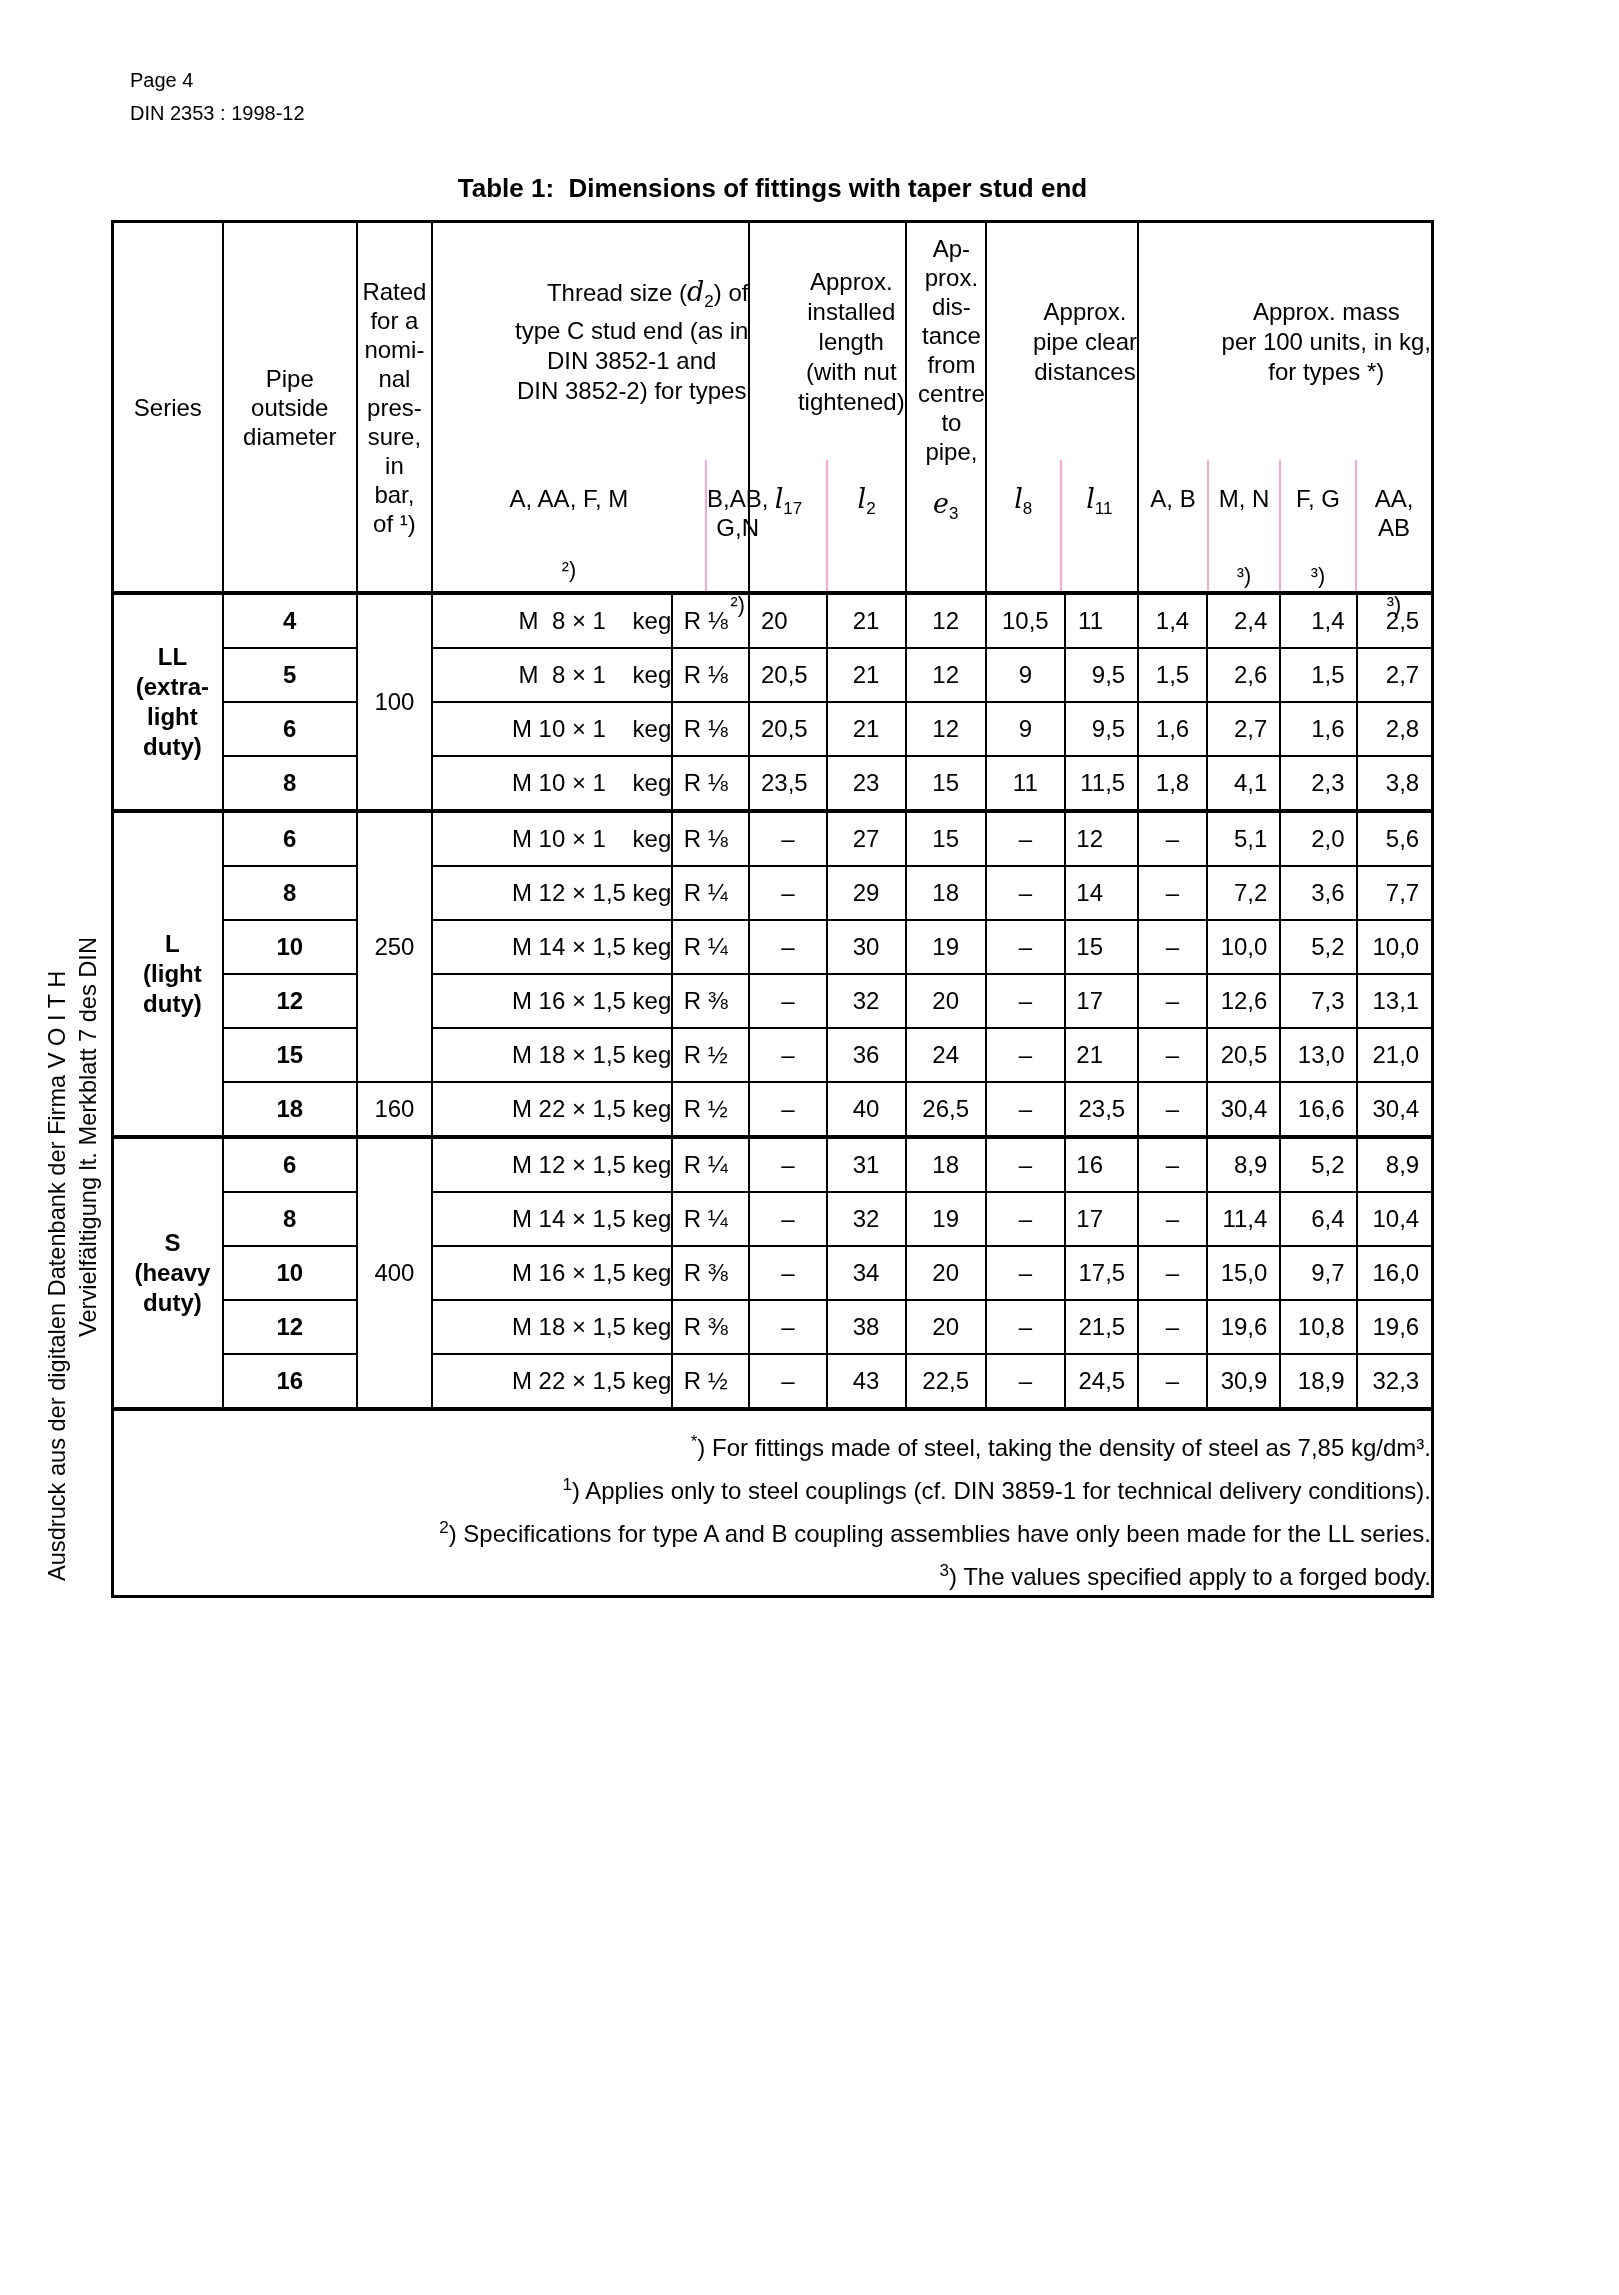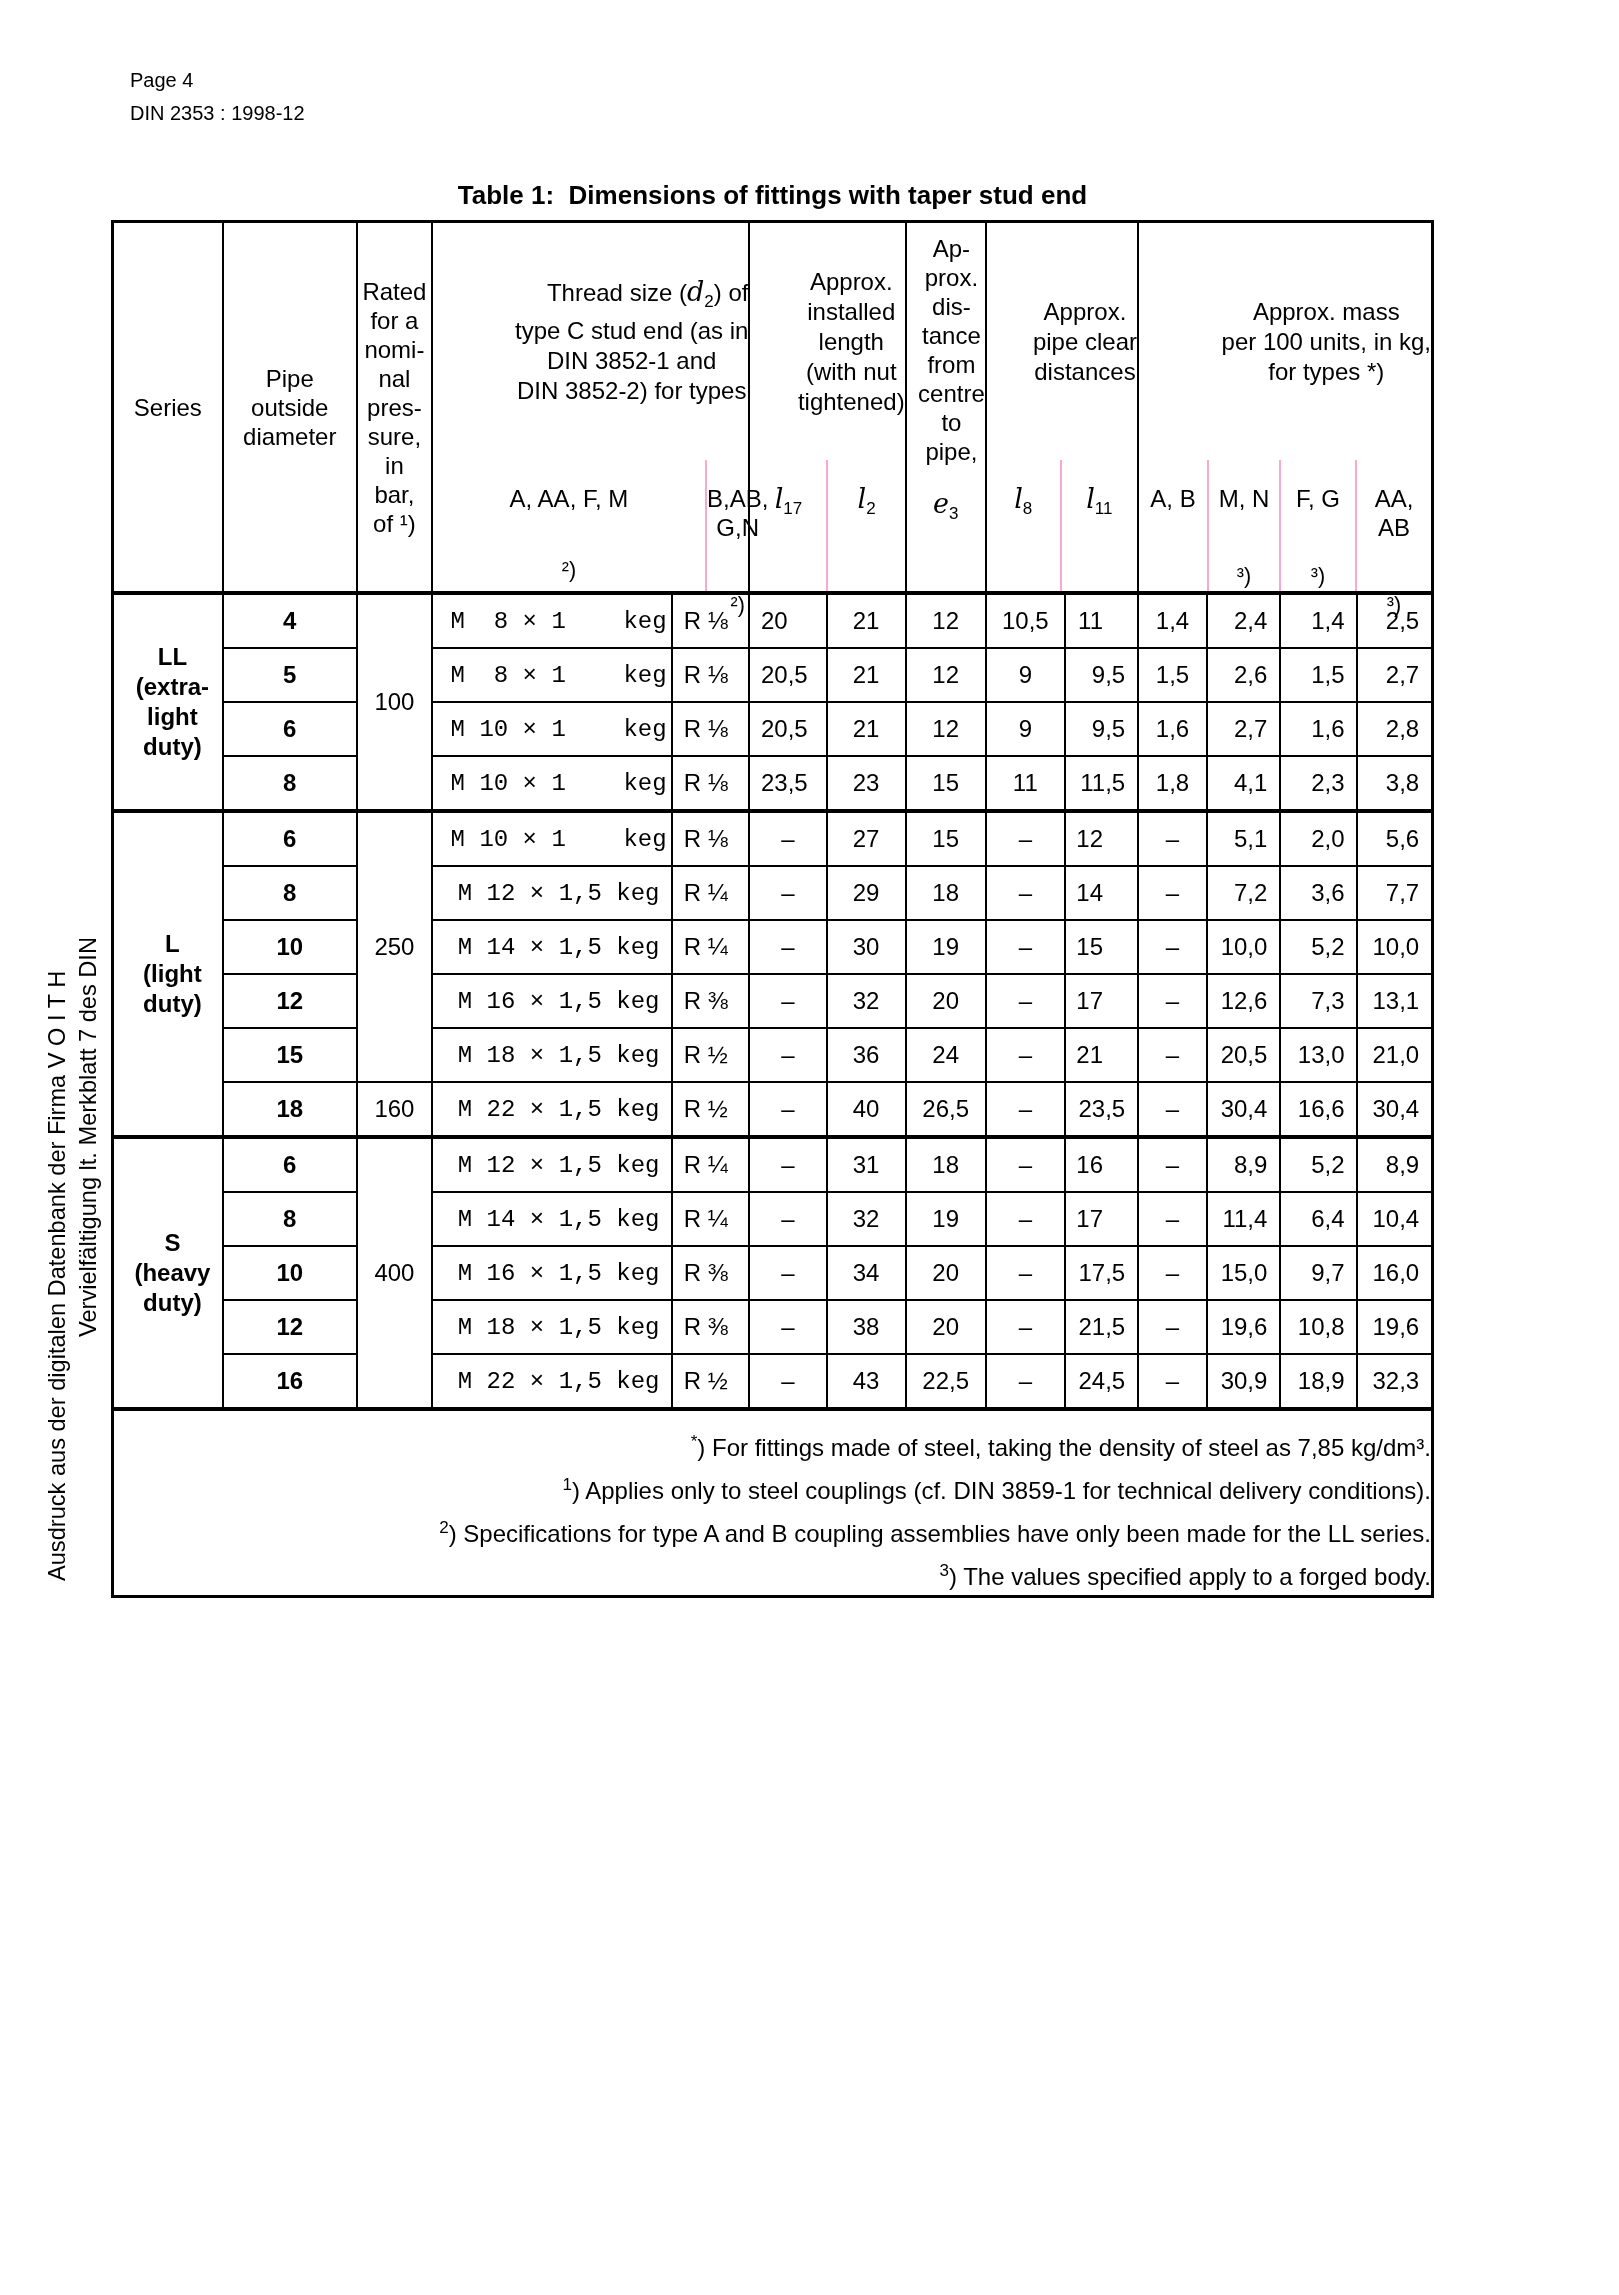--- a/index.html
+++ b/index.html
@@ -1,37 +1,37 @@
 <!DOCTYPE html>
 <html style="font-size:10.5px"><head>
 <meta charset="utf-8">
 <style>
   html,body{margin:0;padding:0;background:#fff;}
   body{width:1619px;height:2295px;position:relative;font-family:"Liberation Sans","DejaVu Sans",sans-serif;color:#000;}
   .page-head{position:absolute;left:130px;top:64px;font-size:20px;line-height:33px;}
-  .doc-title{position:absolute;left:111px;top:180px;width:1323px;text-align:center;font-size:26px;font-weight:bold;white-space:pre;}
+  .doc-title{position:absolute;left:111px;top:173px;width:1323px;text-align:center;font-size:26px;font-weight:bold;white-space:pre;}
   table.dim{position:absolute;left:111px;top:220px;width:1323px;border-collapse:collapse;table-layout:fixed;border:3.9px solid #000;font-size:24px;}
   th,td{border:2px solid #000;padding:0;}
   thead th{border-bottom:4.6px solid #000;height:368px;vertical-align:middle;font-weight:normal;text-align:center;line-height:29px;}
   tbody td{height:52px;vertical-align:middle;text-align:center;}
   tr.gsep>td{border-top:4.6px solid #000;}
   .pre{white-space:pre-line;}
   .grp{display:flex;flex-direction:column;height:368px;}
   .glabel{flex:1;display:flex;flex-direction:column;align-items:flex-end;justify-content:center;line-height:30px;}
   .glabel.top{justify-content:flex-start;padding-top:10.5px;line-height:29px;}
   .gsubs{height:131px;display:flex;align-items:stretch;}
   .gsub{display:flex;flex-direction:column;align-items:center;padding-top:23.6px;box-sizing:border-box;flex:0 0 auto;}
   .gsub.fill{flex:1 1 auto;}
   .gsub.bl{border-left:2px solid #f9a8d4;gap:48px;}
   .note{margin-top:auto;margin-bottom:6.6px;font-size:21.6px;}
   .msym{font-family:"DejaVu Serif","Liberation Serif",serif;font-style:italic;font-size:27px;}
   .msym sub,sub.ssub{font-style:normal;font-size:17px;font-family:"Liberation Sans","DejaVu Sans",sans-serif;}
   .b{font-weight:bold;}
   td.series{text-align:center;padding-left:9.2px;white-space:pre-line;line-height:30px;font-weight:bold;}
-  td.th-a{text-align:center;padding-left:13px;white-space:pre;font-family:Liberation Mono, monospace;}
+  td.th-a{text-align:right;padding-left:13px;white-space:pre;}
   td.th-b{text-align:left;padding-left:10.5px;}
   td.al{text-align:left;padding-left:10.5px;}
   td.ar{text-align:right;padding-right:11.8px;}
   td.ari{text-align:right;padding-right:34px;}
   td.fncell{border-top:4.6px solid #000;text-align:right;vertical-align:top;padding:11.8px 0 0 10.5px;height:155px;}
   .fnline{line-height:37px;}
   .fnline sup{font-size:17px;}
   .sidebar{position:absolute;left:42px;top:1581px;transform:rotate(-90deg);transform-origin:0 0;font-size:23.6px;line-height:31px;white-space:nowrap;}
   .sb2{padding-left:244px;}
 </style>

